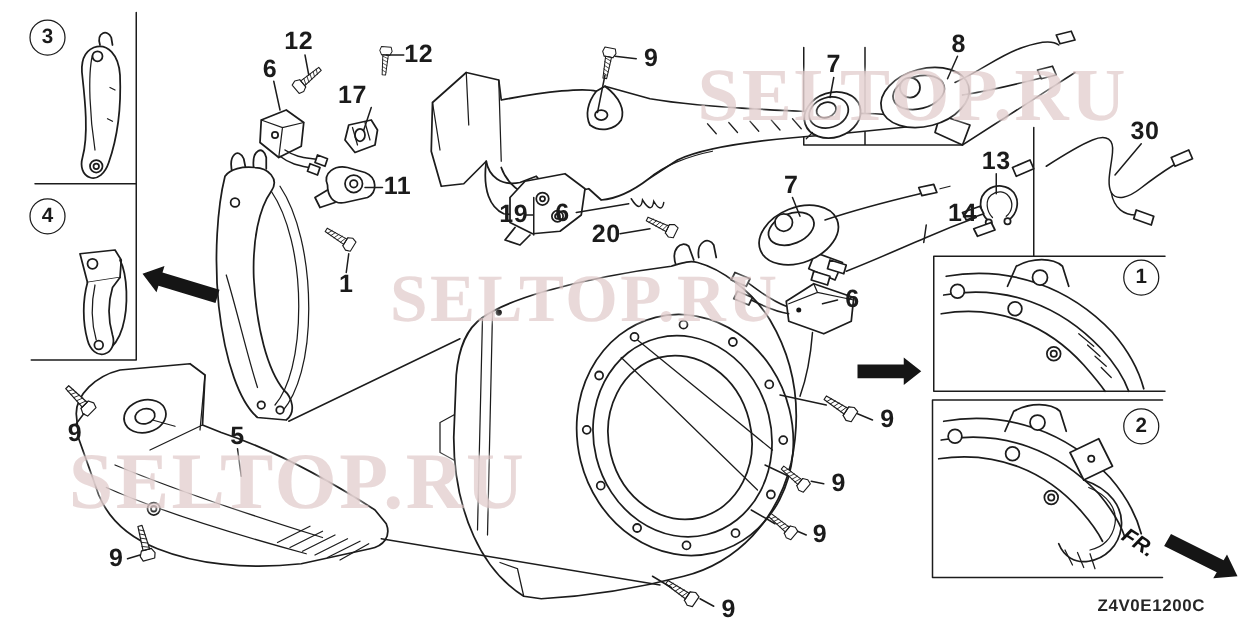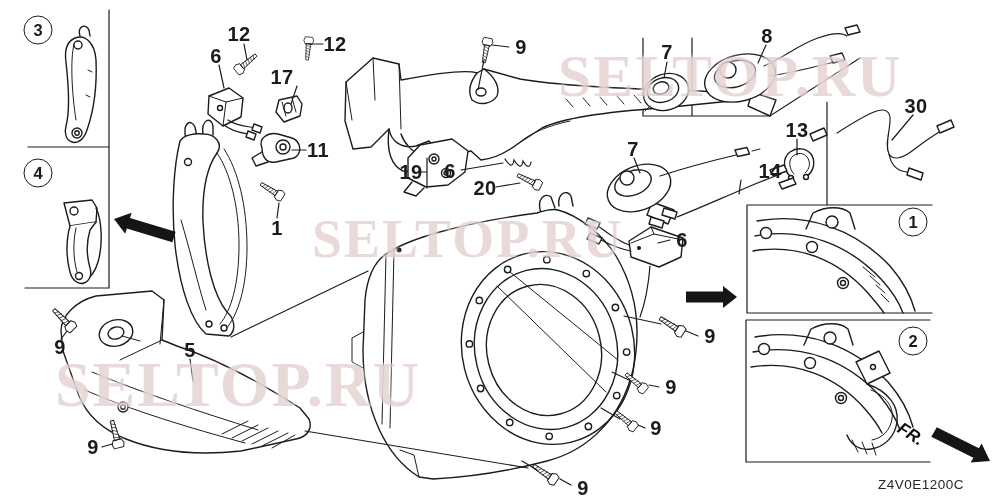--- a/index.html
+++ b/index.html
@@ -15,21 +15,21 @@
        color:#1b1b1b;letter-spacing:.5px;white-space:nowrap;}
   .circ{position:absolute;transform:translate(-50%,-50%);width:27px;height:27px;
         border:1.7px solid #1b1b1b;border-radius:50%;display:flex;align-items:center;
         justify-content:center;font-size:16.5px;font-weight:bold;color:#1b1b1b;background:#fff;}
   .wm{position:absolute;font-family:"Liberation Serif",serif;font-weight:bold;
       color:rgba(219,191,191,.60);letter-spacing:2px;white-space:nowrap;
       text-shadow:0 0 5px rgba(255,255,255,.85);}
   .wm1{left:558px;top:42px;font-size:60px;}
   .wm2{left:312px;top:208px;font-size:54px;}
   .wm3{left:55px;top:348px;font-size:64px;}
-  .code{position:absolute;left:878px;top:477px;font-size:13.5px;font-weight:normal;
+  .code{position:absolute;left:878px;top:477px;font-size:13.5px;font-weight:bold;
         color:#262626;letter-spacing:.5px;}
   .fr{position:absolute;left:899px;top:417px;font-size:17px;font-weight:bold;font-style:italic;
       color:#111;transform:rotate(33deg);transform-origin:left center;}
 </style>
 </head>
 <body>
 
 <div class="canvas">
 
 <svg width="1000" height="500" viewBox="0 0 1000 500">

